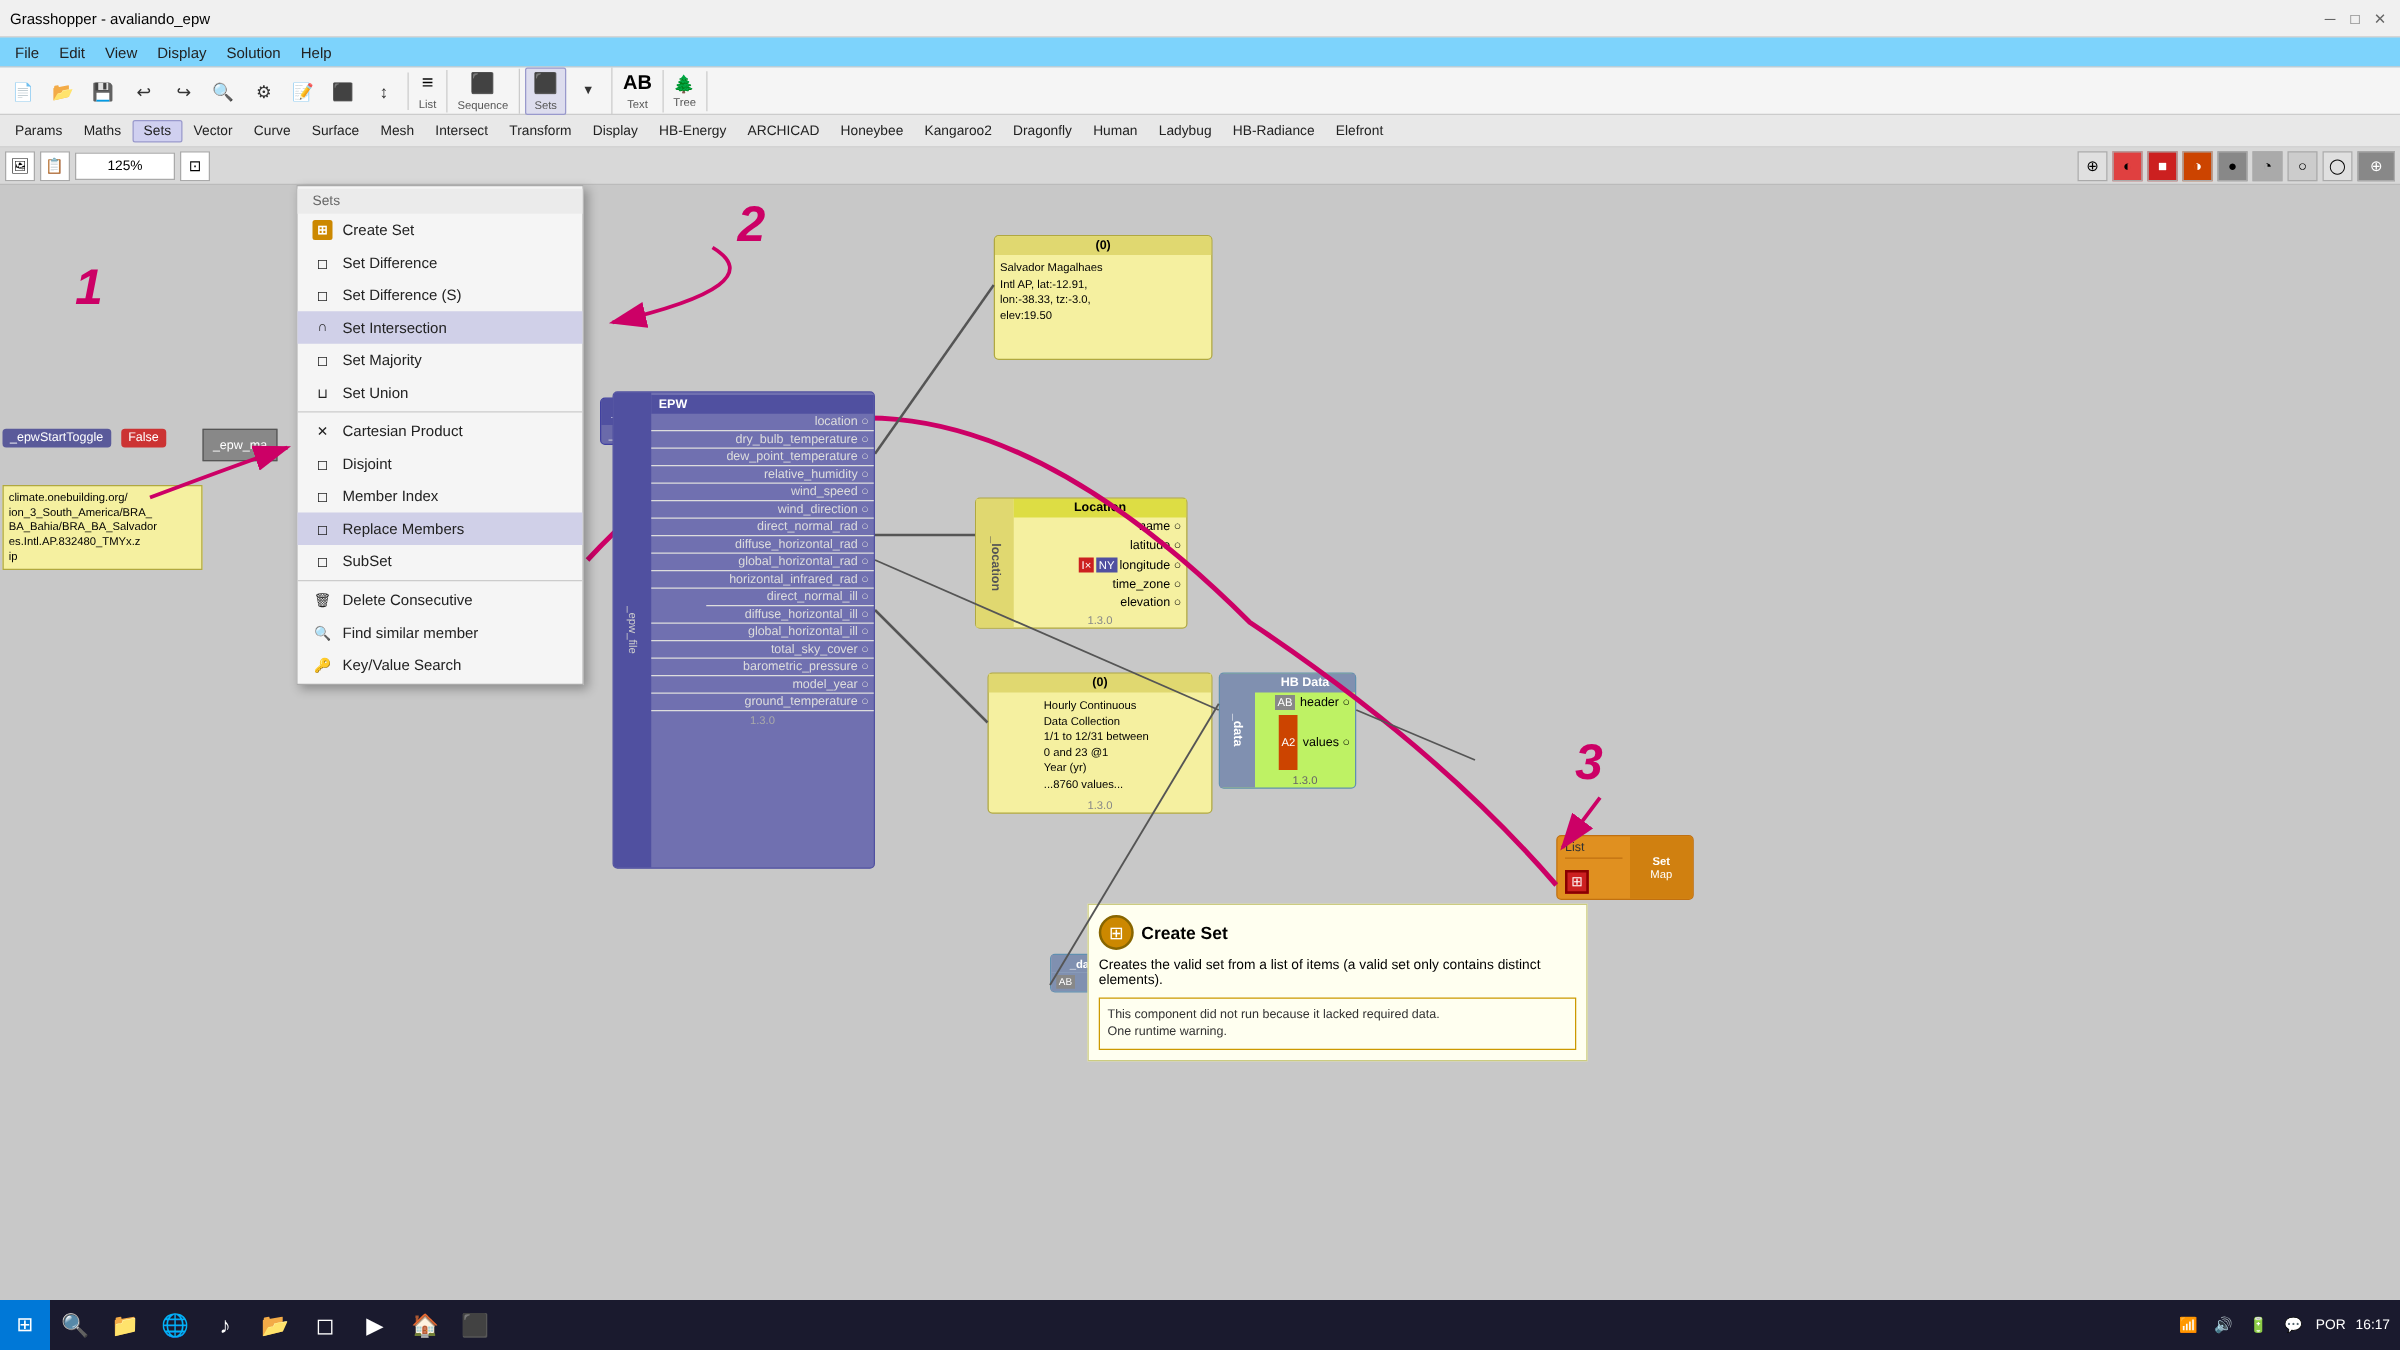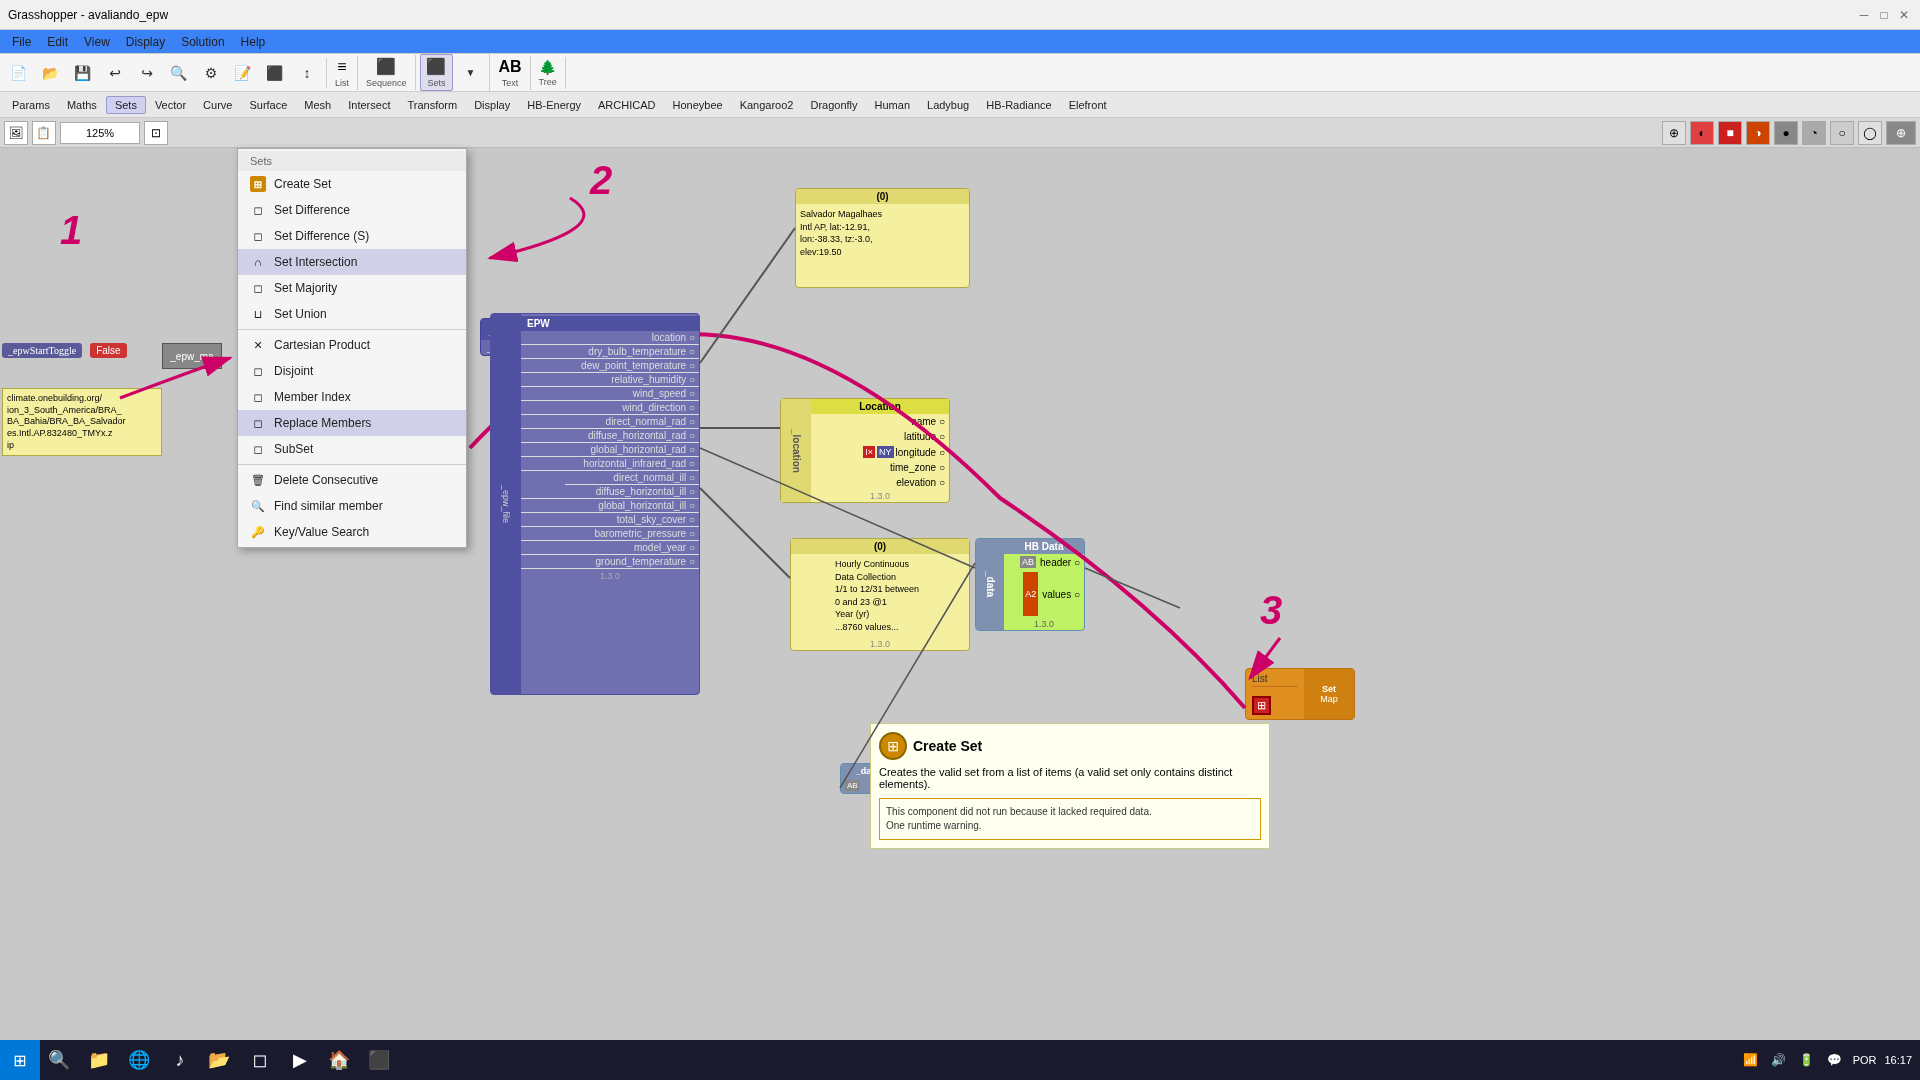--- a/index.html
+++ b/index.html
@@ -29,21 +29,21 @@
     #title-bar .win-btn {
       width: 16px; height: 16px;
       background: none; border: none;
       cursor: pointer; font-size: 12px; color: #666;
       display: flex; align-items: center; justify-content: center;
     }
 
     
     #menu-bar {
       height: 24px;
-      background: #3b82f6;
+      background: #7dd3fc;
       display: flex;
       align-items: center;
       padding: 0 4px;
       border-bottom: 1px solid #ccc;
       position: relative;
       z-index: 100;
     }
     .menu-item {
       padding: 2px 8px;
       cursor: pointer;
@@ -472,21 +472,21 @@
   </div>
 </div>
 
 <div id="canvas" style="bottom: 40px; height: auto;">
 
   <div class="annot-num" style="left:60px; top:60px;">1</div>
   <div class="annot-num" style="left:590px; top:10px;">2</div>
   <div class="annot-num" style="left:1260px; top:440px;">3</div>
 
   <div id="node-start-toggle">
-    <div style="background:#5a5a9a; color:white; padding:2px 6px; font-size:10px; border-radius:3px;font-family:Liberation Serif, serif;">_epwStartToggle</div>
+    <div style="background:#5a5a9a; color:white; padding:2px 6px; font-size:10px; border-radius:3px;">_epwStartToggle</div>
     <div style="background:#cc3333; color:white; padding:2px 6px; font-size:10px; border-radius:3px; margin-left:4px;">False</div>
   </div>
 
   <div id="node-epw-machine">
     <span>_epw_ma</span>
   </div>
 
   <div id="node-climate">
     <div style="font-size:9px; line-height:1.3;">
       climate.onebuilding.org/<br>ion_3_South_America/BRA_<br>BA_Bahia/BRA_BA_Salvador<br>es.Intl.AP.832480_TMYx.z<br>ip

